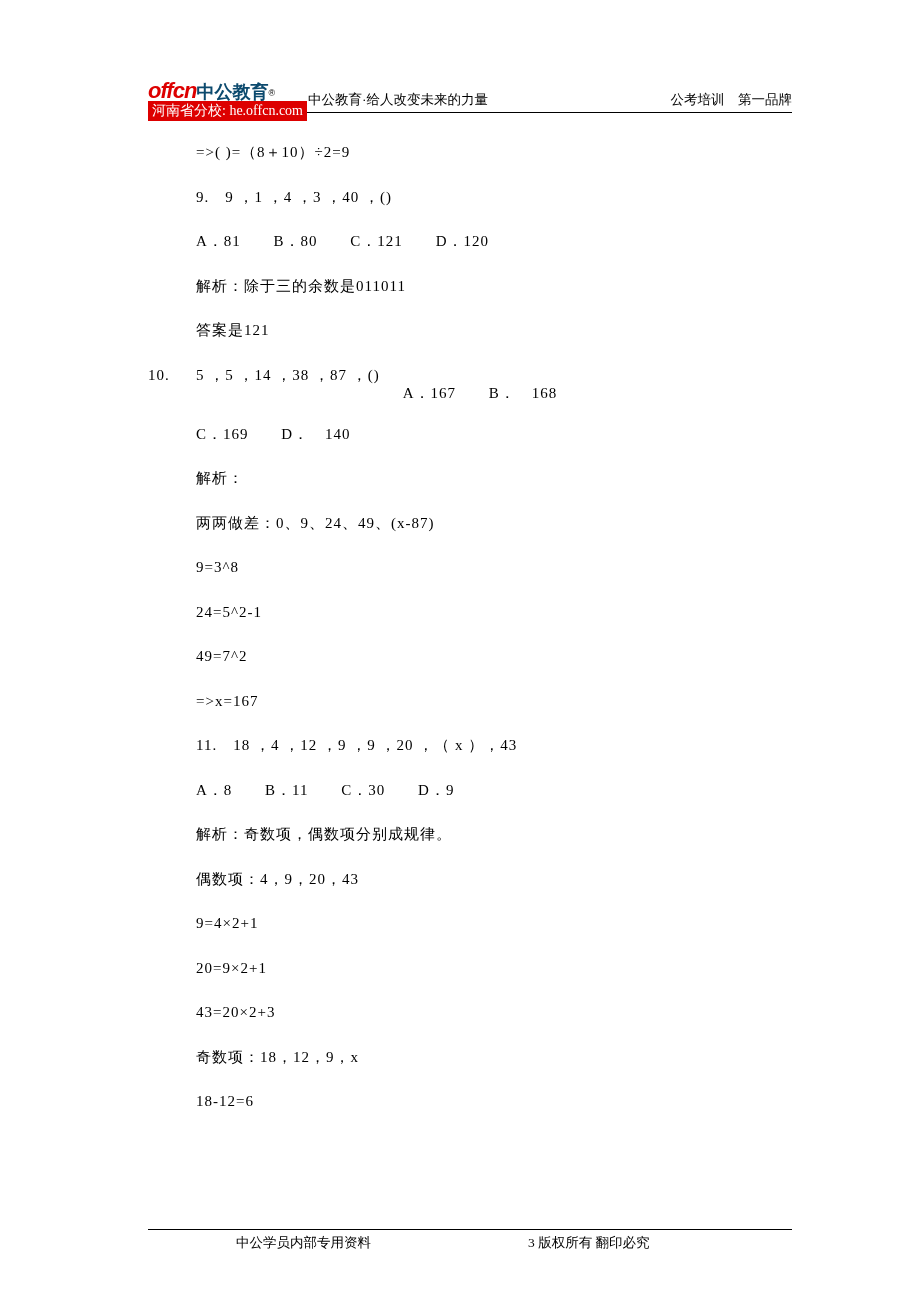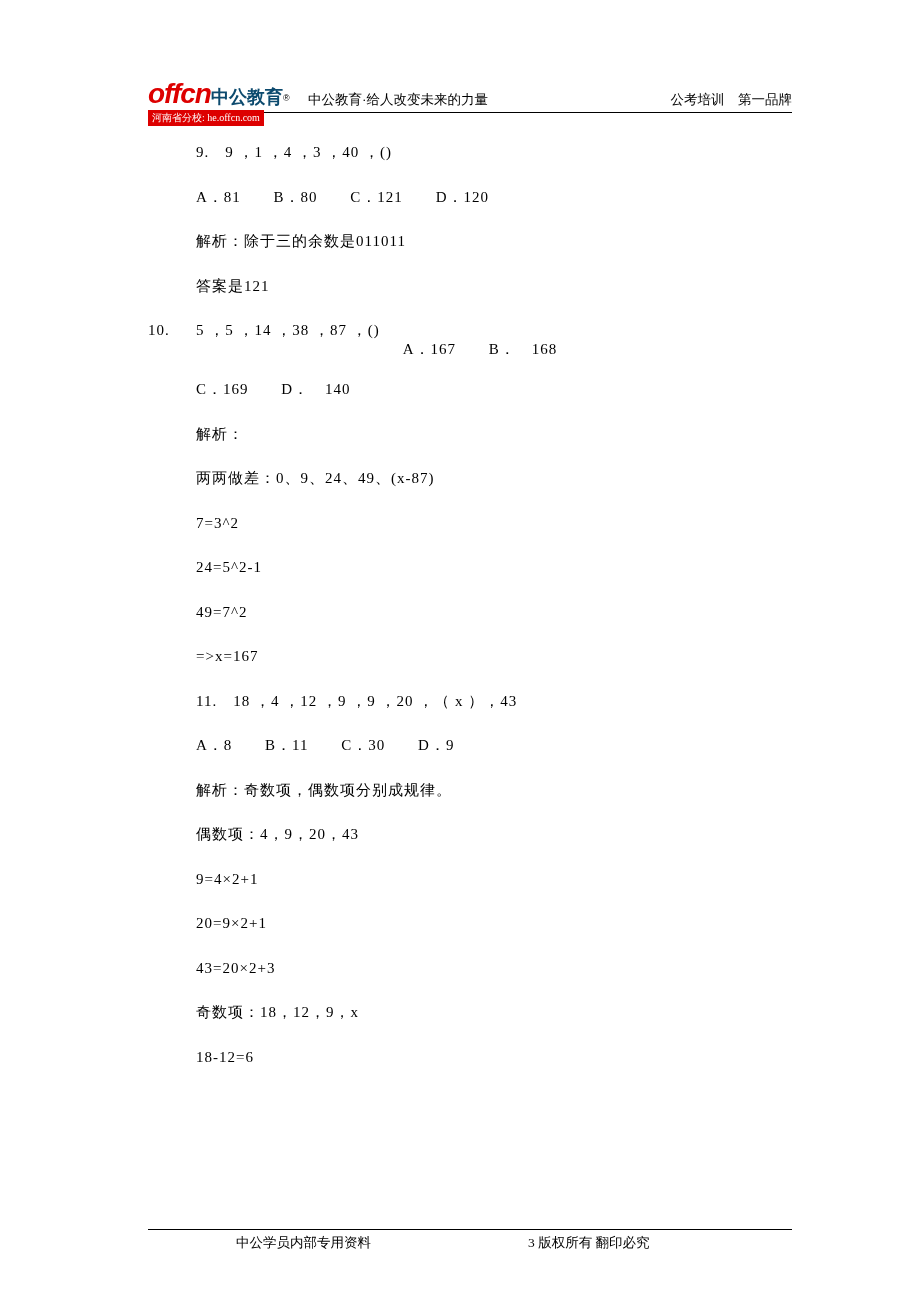--- a/index.html
+++ b/index.html
@@ -21,41 +21,41 @@
       margin-bottom: 28px;
     }
     .logo-block {
       position: relative;
       height: 32px;
     }
     .logo-offcn {
       font-family: Arial, sans-serif;
       font-weight: bold;
       font-style: italic;
-      font-size: 28px;
+      font-size: 22px;
       color: #d00;
       letter-spacing: -1px;
     }
     .logo-cn {
       font-family: "SimHei", sans-serif;
       font-weight: bold;
       font-size: 18px;
       color: #0c4a6e;
       vertical-align: baseline;
     }
     .logo-sub {
       font-family: "SimHei", sans-serif;
       font-size: 9px;
       color: #000;
       position: relative;
       top: -2px;
     }
     .logo-url {
       font-family: "SimSun", serif;
-      font-size: 10px;
+      font-size: 14px;
       color: #fff;
       background: #d00;
       display: inline-block;
       padding: 1px 4px;
       position: relative;
       top: -3px;
     }
     .header-line {
       position: absolute;
       bottom: 3px;
@@ -126,20 +126,21 @@
       <span class="logo-offcn">offcn</span><span class="logo-cn">中公教育</span><span class="logo-sub">®</span><br>
       <span class="logo-url">河南省分校: he.offcn.com</span>
     </div>
     <div class="header-line">
       <span class="header-left">中公教育·给人改变未来的力量</span>
       <span class="header-right">公考培训　第一品牌</span>
     </div>
   </div>
 
   <div class="content">
+    <div class="line">=&gt;( )=（8＋10）÷2=9</div>
 
     <div class="line">9.　9 ，1 ，4 ，3 ，40 ，()</div>
     <div class="line opt-group">
       <span>A．81</span>
       <span>B．80</span>
       <span>C．121</span>
       <span>D．120</span>
     </div>
     <div class="line">解析：除于三的余数是011011</div>
     <div class="line">答案是121</div>
@@ -151,21 +152,21 @@
     <div class="line q10-ab opt-group" style="margin-bottom:18px;">
       <span>A．167</span>
       <span>B．　168</span>
     </div>
     <div class="line opt-group">
       <span>C．169</span>
       <span>D．　140</span>
     </div>
     <div class="line">解析：</div>
     <div class="line">两两做差：0、9、24、49、(x-87)</div>
-    <div class="line">7=3^2</div>
+    <div class="line">9=3^8</div>
     <div class="line">24=5^2-1</div>
     <div class="line">49=7^2</div>
     <div class="line">=&gt;x=167</div>
 
     <div class="line">11.　18 ，4 ，12 ，9 ，9 ，20 ，（ x ），43</div>
     <div class="line opt-group">
       <span>A．8</span>
       <span>B．11</span>
       <span>C．30</span>
       <span>D．9</span>

